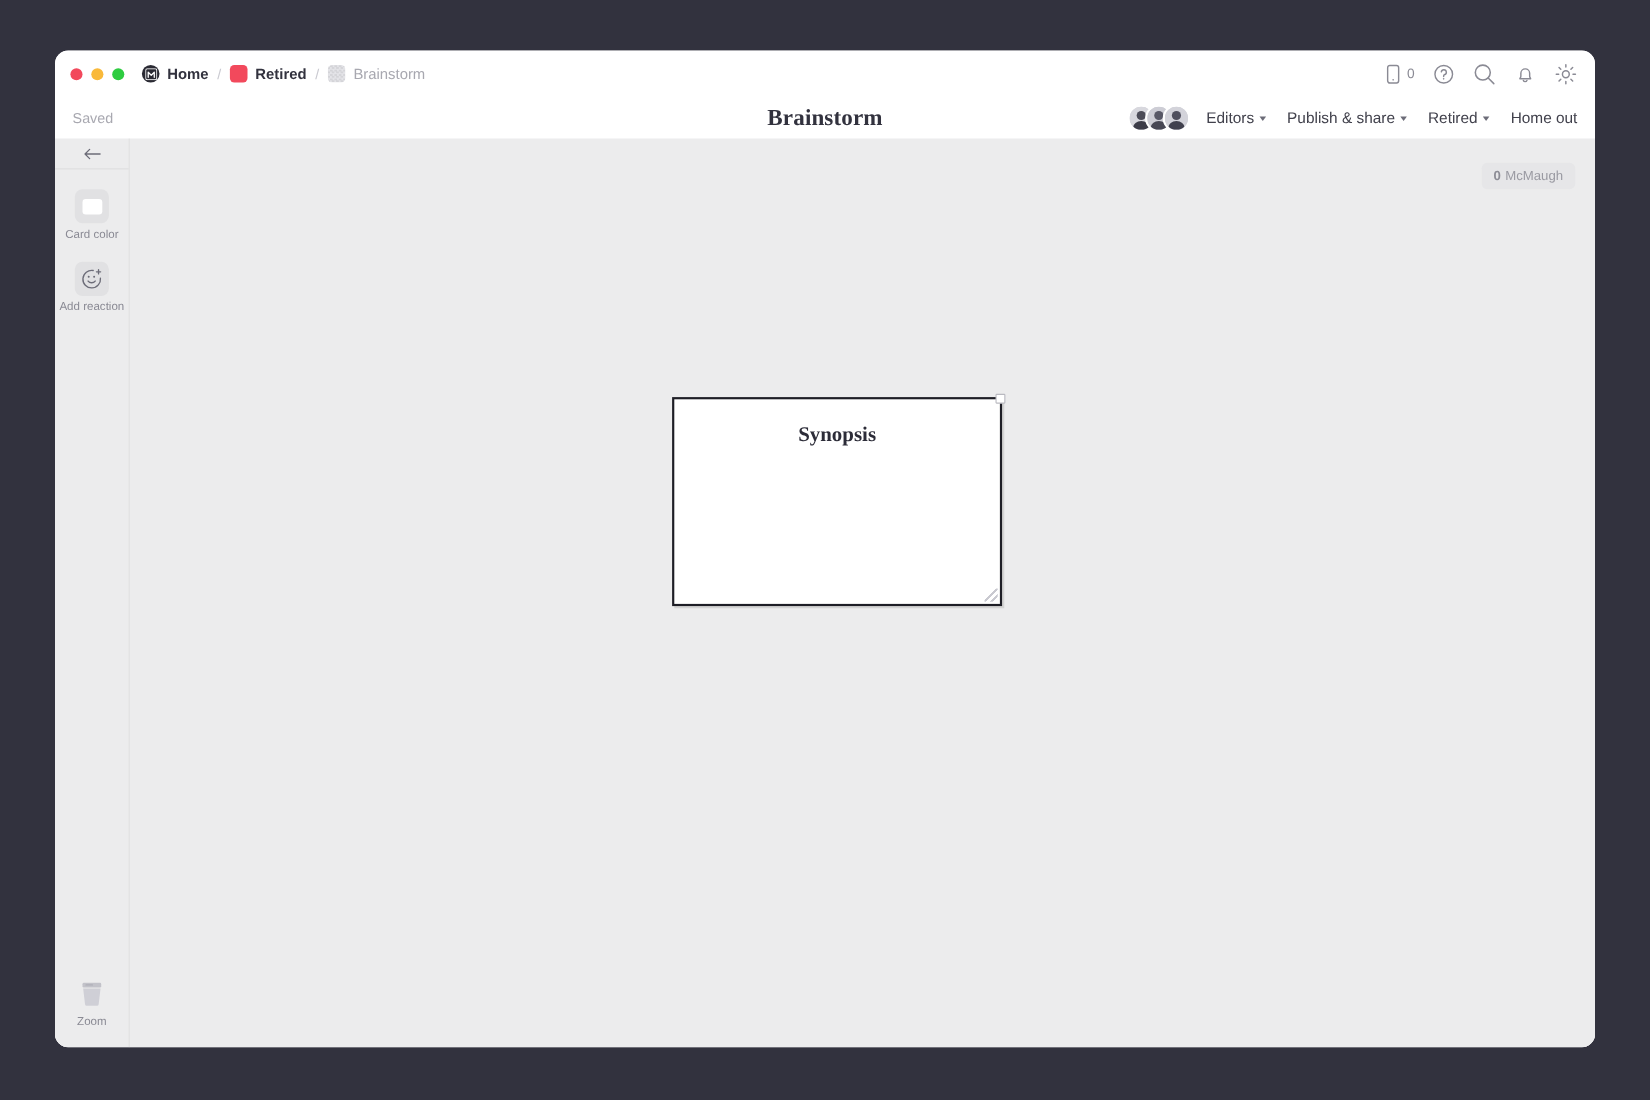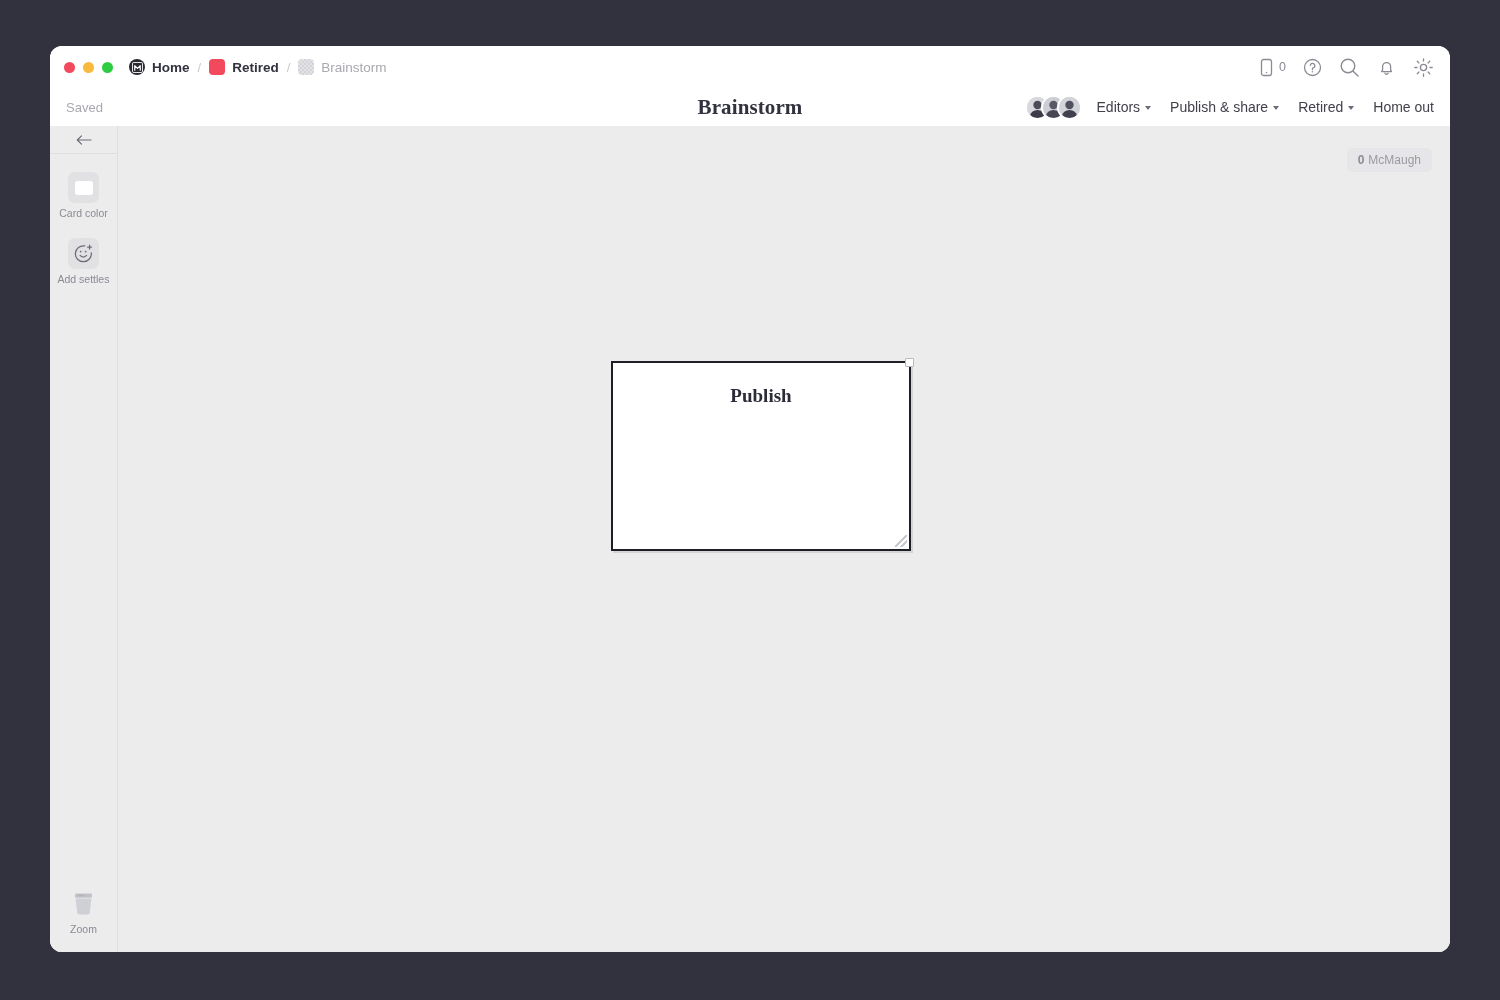--- a/index.html
+++ b/index.html
@@ -475,21 +475,21 @@
       <div class="tool">
         <span class="tool-swatch">
           <svg width="19" height="19" viewBox="0 0 20 20" fill="none" stroke="#6c6c78" stroke-width="1.3">
             <path d="M18.2 9.3a8.4 8.4 0 1 1-6.9-7.3" stroke-linecap="round"></path>
             <circle cx="7" cy="8" r="0.95" fill="#6c6c78" stroke="none"></circle>
             <circle cx="12.2" cy="8" r="0.95" fill="#6c6c78" stroke="none"></circle>
             <path d="M6.4 12.1a4.3 4.3 0 0 0 6.8 0" stroke-linecap="round"></path>
             <path d="M16.4 1.3v4M14.4 3.3h4" stroke-linecap="round"></path>
           </svg>
         </span>
-        <span class="tool-label">Add settles</span>
+        <span class="tool-label">Add reaction</span>
       </div>
 
       <div class="tool" id="trash-tool">
         <span class="tool-swatch">
           <svg width="25" height="26" viewBox="0 0 25 26">
             <rect x="4" y="2.5" width="17" height="4.2" rx="1.2" fill="#c2c2c9"></rect>
             <path d="M4.6 7.6h15.8l-1.7 14.4a1.6 1.6 0 0 1-1.6 1.4H7.9a1.6 1.6 0 0 1-1.6-1.4z" fill="#cfcfd6"></path>
             <rect x="6.6" y="3.6" width="7" height="1.6" rx="0.8" fill="#b4b4bc"></rect>
           </svg>
         </span>
@@ -500,20 +500,20 @@
 
     <main id="canvas">
 
       <div id="unsorted-badge">
         <span class="count">0</span>
         <span>McMaugh</span>
       </div>
 
       <div id="synopsis-card">
         <div id="card-handle-tr"></div>
-        <div id="card-title">Publish</div>
+        <div id="card-title">Synopsis</div>
         <div id="card-handle-br"></div>
       </div>
 
     </main>
 
   </div>
 </div>
 
 </body></html>

